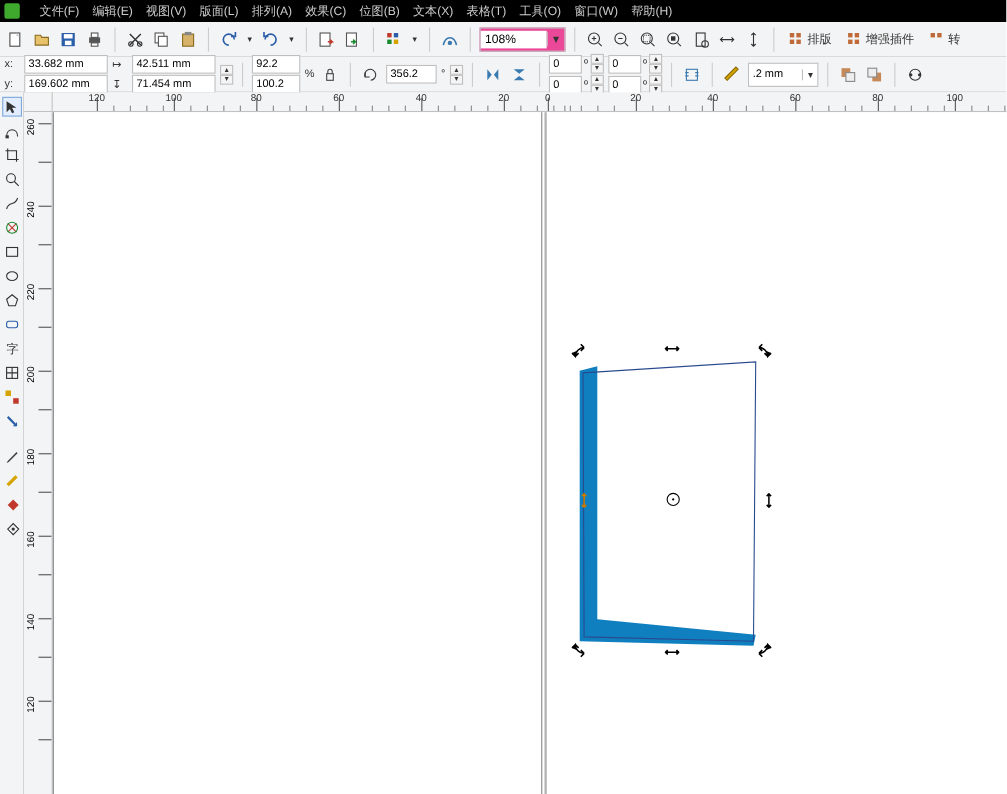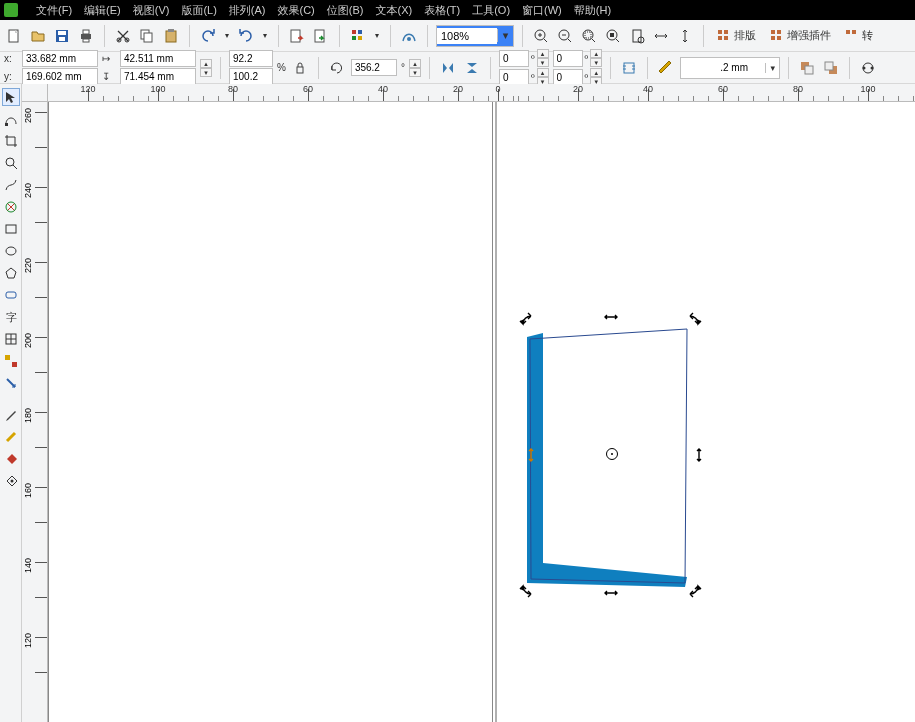--- a/index.html
+++ b/index.html
@@ -14,21 +14,21 @@
 
   .toolbar1, .toolbar2 {
     height: 32px; background: #f3f4f5; border-bottom: 1px solid #d8d8d8;
     display: flex; align-items: center; padding: 0 4px; gap: 4px;
     font-size: 11px; color: #333;
   }
   .sep { width: 1px; height: 22px; background: #ccc; margin: 0 4px; }
   .tbtn { width: 20px; height: 20px; display: flex; align-items: center; justify-content: center;
           border: 1px solid transparent; border-radius: 2px; font-size: 14px; }
 
-  .zoombox { display:flex; align-items:center; border:1px solid #bfbfbf; height:22px; background:#3b82f6; }
+  .zoombox { display:flex; align-items:center; border:1px solid #bfbfbf; height:22px; background:#ec4899; }
   .zoombox input { width:60px; border:none; font-size:11px; padding:2px 4px; }
   .zoombox .dd { width:16px; text-align:center; border-left:1px solid #bfbfbf; }
 
   .measure-group { display:flex; align-items:center; gap:0; }
   .measure-label { width:18px; font-size:10px; color:#333; }
   .measure-val { width:76px; border:1px solid #bfbfbf; background:#fff; font-size:10px; padding:2px 3px; }
   .spin { display:flex; flex-direction:column; }
   .spin div { width:12px; height:9px; border:1px solid #bfbfbf; font-size:7px; line-height:7px; text-align:center; background:#f5f5f5;}
 
   .txtbtn { display:flex; align-items:center; gap:3px; font-size:11px; padding:2px 4px; border:1px solid transparent; border-radius:2px;}
@@ -58,21 +58,21 @@
   .rothandle { position:absolute; width:14px; height:14px; }
   .rothandle svg path { fill:#000; }
 
   .shape-blue { position:absolute; }
 
   
   .origin-mark { position:absolute; width:12px; height:12px; border:1px solid #000; border-radius:50%; transform:translate(-50%,-50%);}
   .origin-mark::after { content:""; position:absolute; left:50%; top:50%; width:2px; height:2px; background:#000; border-radius:50%; transform:translate(-50%,-50%);}
 
   
-  .outline-w { display:flex; align-items:center; border:1px solid #bfbfbf; background:#fff; height:22px;padding-left:36px;}
+  .outline-w { display:flex; align-items:center; border:1px solid #bfbfbf; background:#fff; height:22px;}
   .outline-w input { width:48px; border:none; font-size:10px; padding:2px 3px;}
   .outline-w .dd { width:14px; text-align:center; border-left:1px solid #bfbfbf; font-size:9px;}
 
 </style>
 </head>
 <body>
 
 <div class="menubar">
   <div class="logo"></div>
   <span>文件(F)</span>

